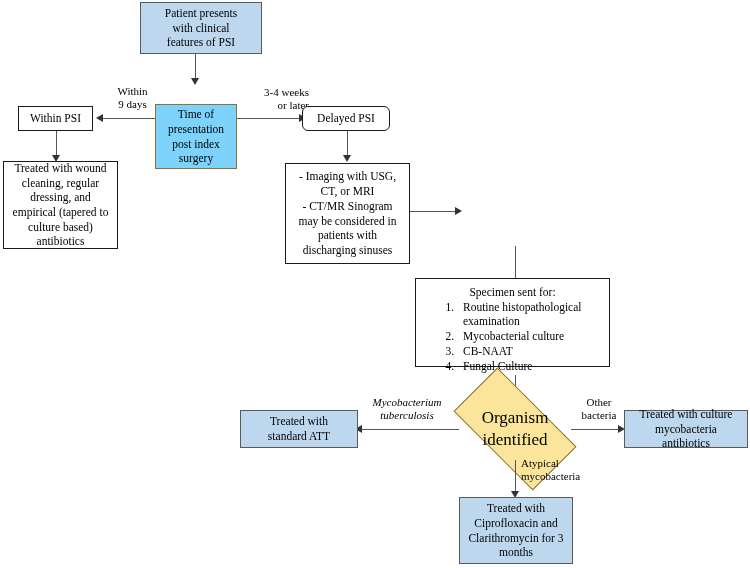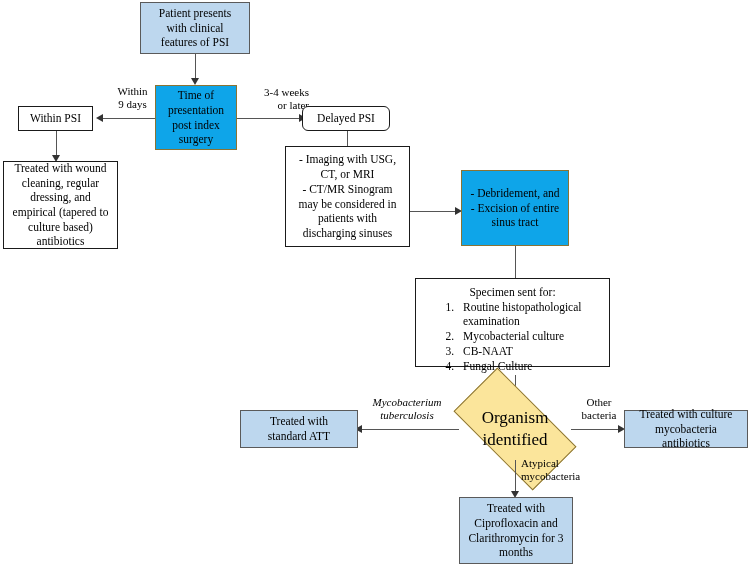--- a/index.html
+++ b/index.html
@@ -24,21 +24,21 @@
     border: 1px solid #404040;
     display: flex;
     align-items: center;
     justify-content: center;
     text-align: center;
     font-size: 11.5px;
     line-height: 1.28;
     padding: 3px 5px;
   }
   .node.blue   { background: #bdd7ee; border-color: #5a5a5a; }
-  .node.yellow { background: #0ea5e9; border-color: #8a7333; }
+  .node.yellow { background: #7dd3fc; border-color: #8a7333; margin-top: 19px; }
   .node.white  { background: #ffffff; border-color: #1a1a1a; }
 
   .node .inner { width: 100%; }
 
   
   .diamond {
     position: absolute;
     display: flex;
     align-items: center;
     justify-content: center;
@@ -120,21 +120,21 @@
     margin: 0;
     padding: 0 0 0 6px;
   }
   .multiline { white-space: pre-line; }
 </style>
 </head>
 <body>
 
 <div id="canvas">
 
-  <div class="node blue" style="left:140px; top:2px; width:110px; height:52px;">
+  <div class="node blue" style="left:140px; top:2px; width:122px; height:52px;">
     <div class="inner multiline">Patient presents
 with clinical
 features of PSI</div>
   </div>
 
   <div class="line-v" style="left:195px; top:54px; height:25px;"></div>
   <div class="arrow down" style="left:191px; top:78px;"></div>
 
   <div class="node yellow" style="left:155px; top:85px; width:82px; height:65px;">
     <div class="inner multiline">Time of
@@ -171,37 +171,32 @@
 antibiotics</div>
   </div>
 
   <div class="node white" style="left:302px; top:106px; width:88px; height:25px;border-radius:6px;">
     <div class="inner">Delayed PSI</div>
   </div>
 
   <div class="line-v" style="left:347px; top:131px; height:26px;"></div>
   <div class="arrow down" style="left:343px; top:155px;"></div>
 
-  <div class="node white" style="left:285px; top:146px; width:125px; height:101px;">
+  <div class="node white" style="left:285px; top:163px; width:125px; height:101px;">
     <div class="inner multiline">- Imaging with USG,
 CT, or MRI
 - CT/MR Sinogram
 may be considered in
 patients with
 discharging sinuses</div>
   </div>
 
   <div class="line-h" style="left:410px; top:211px; width:46px;"></div>
   <div class="arrow right" style="left:455px; top:207px;"></div>
 
-  <div class="node yellow" style="left:461px; top:170px; width:108px; height:76px;">
-    <div class="inner multiline">- Debridement, and
-- Excision of entire
-sinus tract</div>
-  </div>
 
   <div class="line-v" style="left:515px; top:246px; height:35px;"></div>
   <div class="arrow down" style="left:511px; top:279px;"></div>
 
   <div class="node white" style="left:415px; top:278px; width:195px; height:89px; align-items:flex-start; padding-top:6px;">
     <div class="speclist">
       <div class="spec-title">Specimen sent for:</div>
       <ol>
         <li>Routine histopathological examination</li>
         <li>Mycobacterial culture</li>

